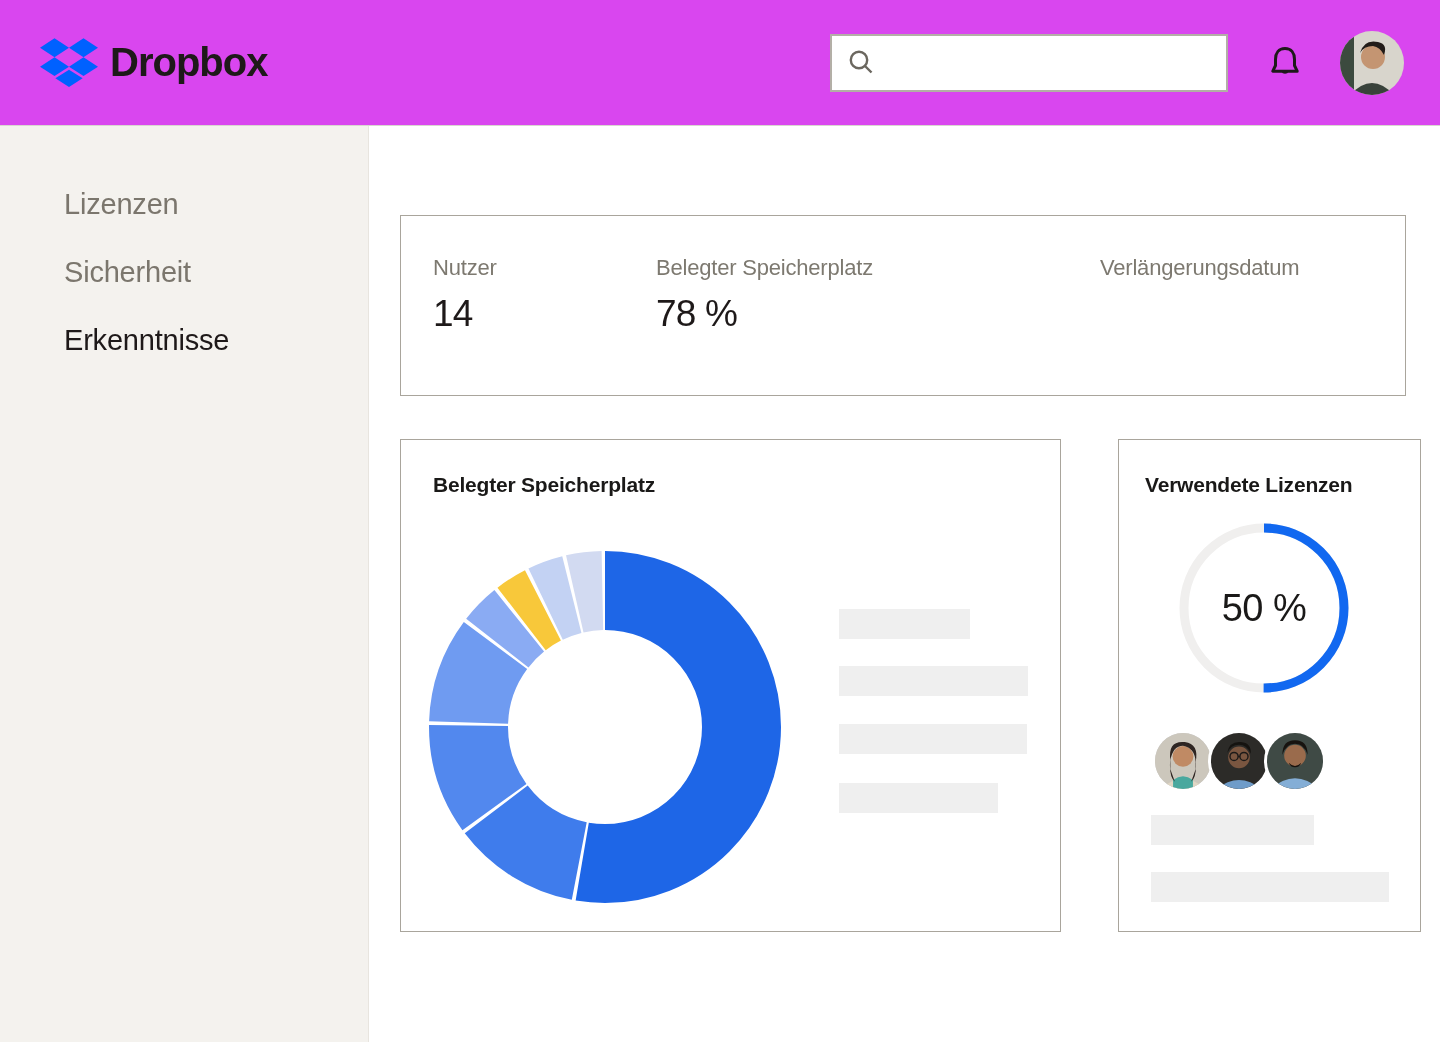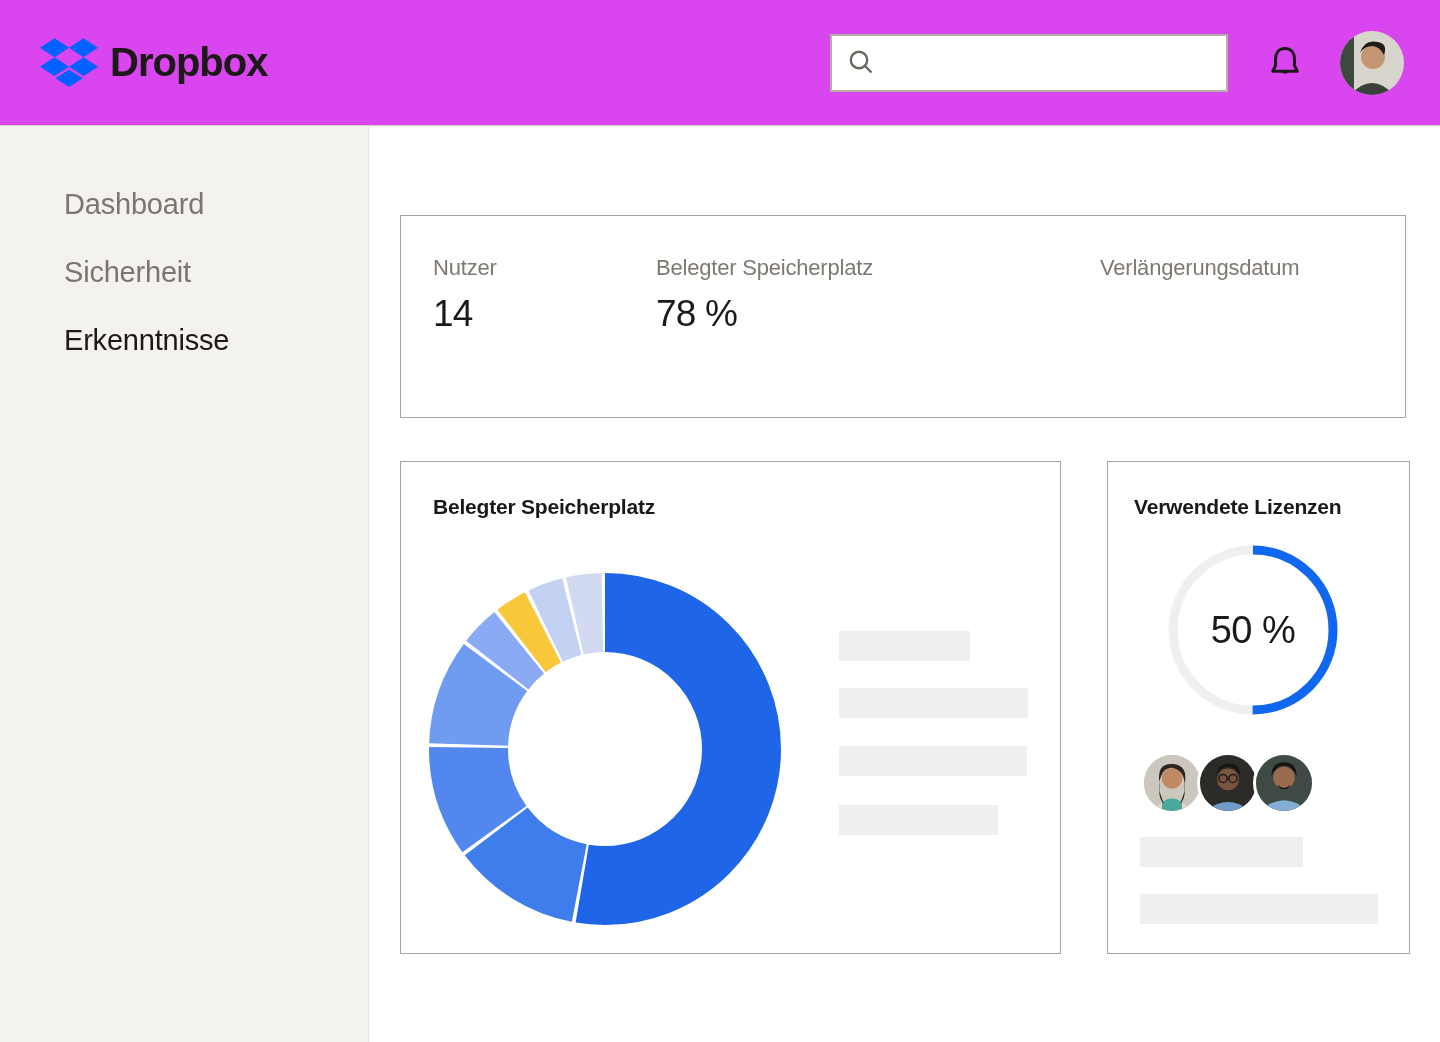--- a/index.html
+++ b/index.html
@@ -28,40 +28,40 @@
   .sidebar { width:369px; flex:0 0 369px; background:#f4f2ee; border-right:1px solid #e8e5df;
              padding:62px 0 0 64px; }
   .side-item { font-size:29px; color:#7b766d; margin-bottom:35px; cursor:pointer; letter-spacing:-0.2px; }
   .side-item.active { color:#1e1919; font-weight:400; }
 
   .main { flex:1; background:#fff; padding:42px 34px 0 31px; }
   .page-title { font-size:49px; font-weight:500; letter-spacing:-0.8px; color:#1e1919; margin:0 0 0 16px; }
 
   .card { background:#fff; border:1.5px solid #a9a59c; }
 
-  .stats-card { width:1006px; height:203px; margin-top:47px; display:flex; padding:39px 0 0 32px; }
+  .stats-card { width:1006px; height:181px; margin-top:47px; display:flex; padding:39px 0 0 32px; }
   .stat-col1 { width:223px; }
   .stat-col2 { width:432px; }
   .stat-col3 { width:300px;margin-left:12px; }
   .stat-label { font-size:22px; color:#7d7970; letter-spacing:-0.2px; }
   .stat-value { font-size:37px; font-weight:500; letter-spacing:-0.8px; margin-top:12px; color:#1e1919; }
 
   .cards-row { display:flex; margin-top:43px; gap:46px; }
   .storage-card { width:661px; height:493px; position:relative; }
   .card-title { font-size:21px; font-weight:700; letter-spacing:-0.2px; color:#1a1918; }
   .storage-card .card-title { position:absolute; top:33px; left:32px; }
   .donut-wrap { position:absolute; left:28px; top:111px; width:352px; height:352px; }
 
   .ph-bar { position:absolute; background:#efefef; height:30px; }
   .storage-card .ph1 { left:438px; top:169px; width:131px; }
   .storage-card .ph2 { left:438px; top:226px; width:189px; }
   .storage-card .ph3 { left:438px; top:284px; width:188px; }
   .storage-card .ph4 { left:438px; top:343px; width:159px; }
 
-  .licenses-card { width:303px; height:493px; position:relative; }
+  .licenses-card { width:303px; height:493px; position:relative;margin-left:11px; }
   .licenses-card .card-title { position:absolute; top:33px; left:26px; white-space:nowrap; }
   .gauge-wrap { position:absolute; left:57px; top:80px; width:176px; height:176px; }
   .gauge-label { position:absolute; left:0; top:0; width:176px; height:176px;
                  display:flex; align-items:center; justify-content:center;
                  font-size:38px; font-weight:500; letter-spacing:-0.5px; color:#1a1918; }
   .avatar-row { position:absolute; left:33px; top:803px0; top:290px; display:flex; }
   .mini-avatar { width:62px; height:62px; border-radius:50%; overflow:hidden;
                  border:3px solid #fff; margin-right:-6px; background:#ccc; }
   .licenses-card .ph1 { left:32px; top:375px; width:163px; }
   .licenses-card .ph2 { left:32px; top:432px; width:238px; }
@@ -107,21 +107,21 @@
         <path d="M10 64 Q32 40 54 64 Z" fill="#39423a"></path>
         <circle cx="33" cy="26" r="12" fill="#c49572"></circle>
         <path d="M20 22 Q24 8 38 11 Q48 13 44 24 Q40 16 33 15 Q24 15 20 22 Z" fill="#221c18"></path>
       </svg>
     </div>
   </div>
 
   <div class="body-row">
 
     <div class="sidebar">
-      <div class="side-item">Dashboard</div>
+      <div class="side-item">Lizenzen</div>
       <div class="side-item">Sicherheit</div>
       <div class="side-item active">Erkenntnisse</div>
     </div>
 
     <div class="main">
 
       <div class="card stats-card">
         <div class="stat-col1">
           <div class="stat-label">Nutzer</div>
           <div class="stat-value">14</div>

